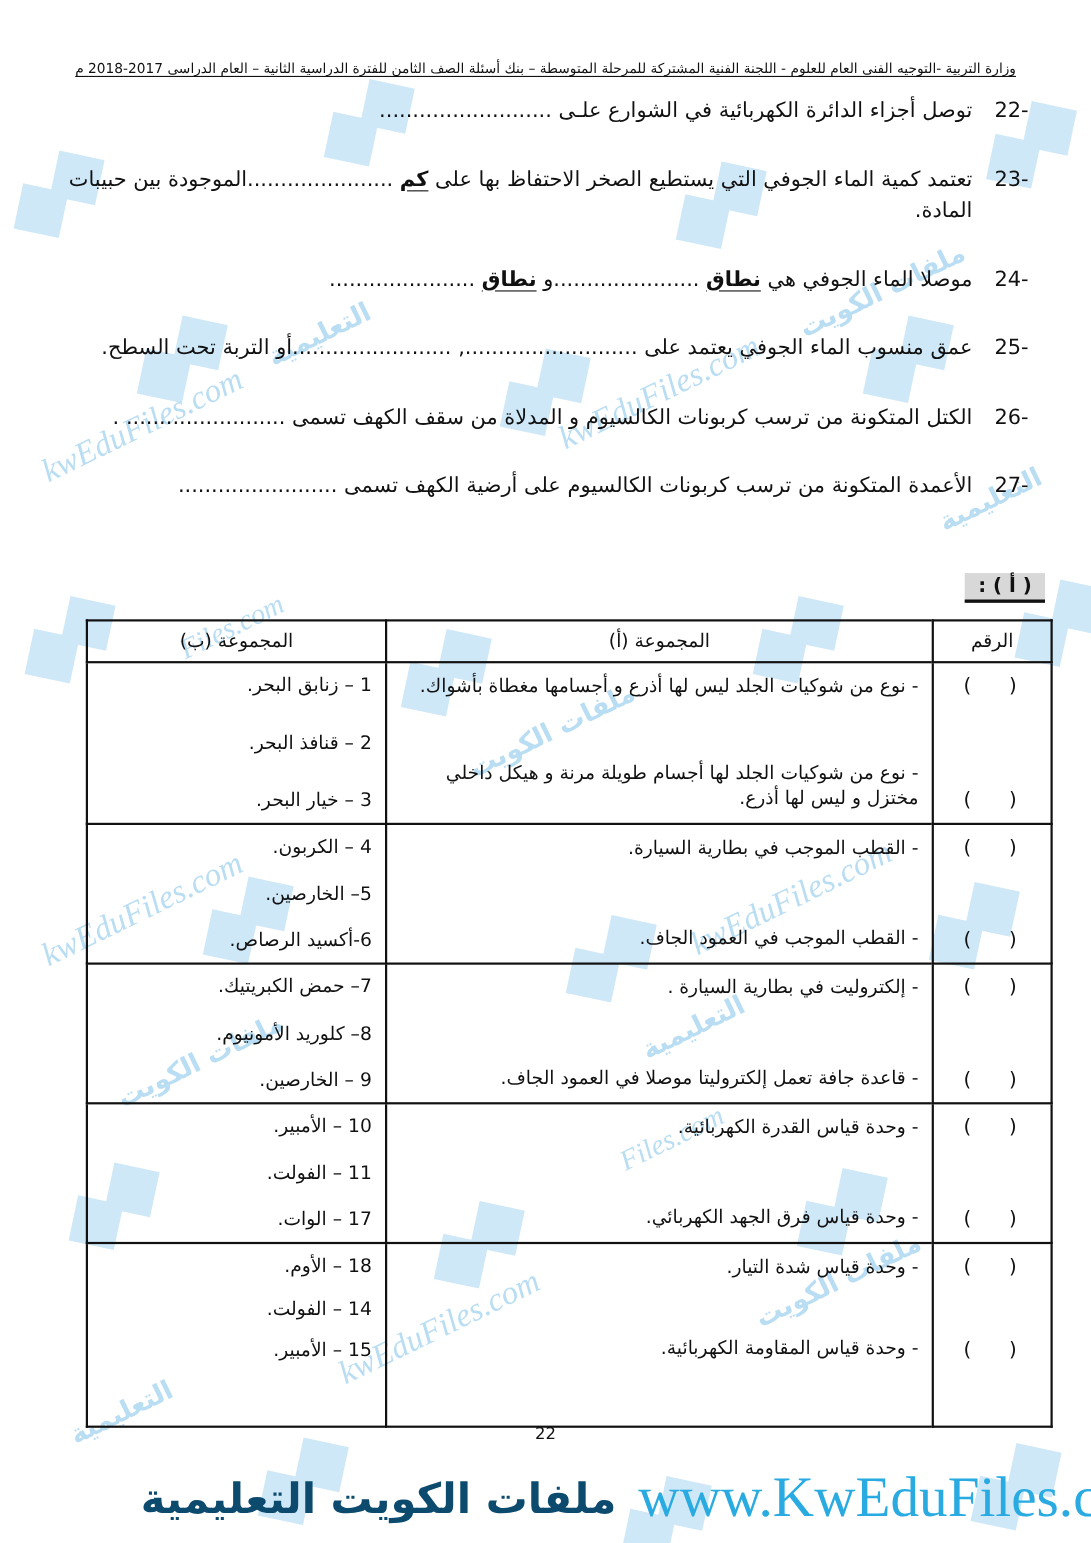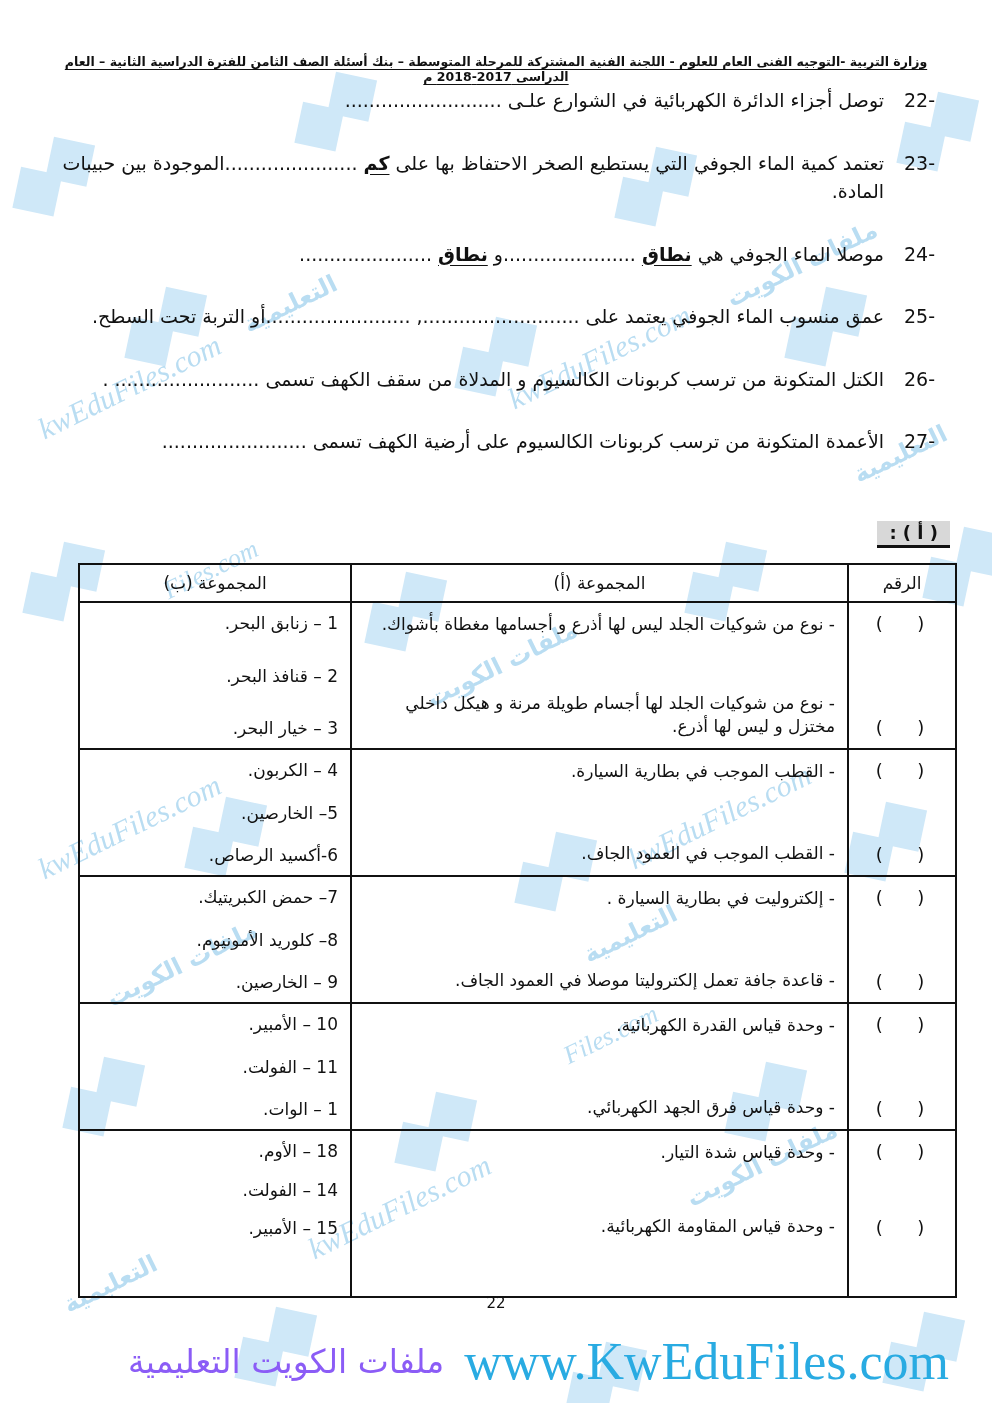--- a/index.html
+++ b/index.html
@@ -10,21 +10,21 @@
   .wm-cross{position:absolute;width:92px;height:92px;transform:rotate(12deg);}
   .wm-cross i{position:absolute;display:block;width:42px;height:42px;background:#cfe8f8;}
   .wm-cross i.sq1{left:26px;top:0;}
   .wm-cross i.sq2{left:0;top:36px;}
   .wm-text{position:absolute;transform:rotate(-26deg);color:#b9ddf2;font-weight:bold;white-space:nowrap;}
   .wm-lat{font-family:"Liberation Serif",serif;font-style:italic;font-weight:normal;}
   .wm-ar{direction:rtl;}
   
   .content{position:absolute;inset:0;z-index:2;}
   .doc-header{position:absolute;top:54px;right:38px;left:38px;direction:rtl;text-align:center;
-              font-size:12.5px;font-weight:bold;text-decoration:underline;text-underline-offset:3px;}
+              font-size:12.5px;font-weight:normal;text-decoration:underline;text-underline-offset:3px;}
   .questions{position:absolute;top:86px;right:42px;left:42px;direction:rtl;}
   .q-line{display:flex;direction:rtl;font-size:19px;line-height:1.5;margin-bottom:34px;}
   .q-num{direction:ltr;unicode-bidi:bidi-override;min-width:46px;text-align:left;margin-left:20px;flex:0 0 auto;}
   .q-text{flex:1;text-align:right;}
   .q-text .u{font-weight:bold;text-decoration:underline;text-underline-offset:4px;}
   .q5-title{position:absolute;top:477px;right:40px;left:38px;background:#d8d8d8;
             border:1px solid #8a8a8a;border-bottom:2px solid #333;
             direction:rtl;text-align:right;font-weight:bold;font-size:15.5px;
             padding:5px 6px;white-space:nowrap;overflow:hidden;}
   .q5-sub{position:absolute;top:521px;right:42px;display:inline-block;background:#d8d8d8;
@@ -41,21 +41,21 @@
   tr.r1 .cell-inner{height:125px;}
   tr.r2 .cell-inner{height:125px;}
   tr.r3 .cell-inner{height:125px;border-radius:15px;}
   tr.r4 .cell-inner{height:165px;padding-bottom:58px;}
   .paren{direction:ltr;text-align:center;white-space:pre;font-size:18px;}
   .stmt{text-align:right;line-height:1.35;}
   .opt{text-align:right;}
   
   .page-num{position:absolute;top:1294px;left:0;right:0;text-align:center;font-size:15px;}
   .brand-row{position:absolute;top:1332px;left:128px;width:1000px;display:flex;align-items:center;gap:20px;}
-  .brand-ar{color:#8b5cf6;font-size:33px;font-weight:normal;direction:rtl;white-space:nowrap;}
+  .brand-ar{color:#0c4a6e;font-size:38px;font-weight:bold;direction:rtl;white-space:nowrap;}
   .brand-url{color:#29abe2;font-size:52px;font-family:"Liberation Serif",serif;white-space:nowrap;}
 </style>
 </head>
 <body>
 
 <div class="page">
   <div class="watermarks" id="wm">
       <div class="wm-cross" style="left: 300px; top: 75px;">
         <i class="sq1"></i>
         <i class="sq2"></i>
@@ -272,21 +272,21 @@
             <td class="cell-a">
               <div class="cell-inner">
                 <div class="stmt">- وحدة قياس القدرة الكهربائية.</div>
                 <div class="stmt">- وحدة قياس فرق الجهد الكهربائي.</div>
               </div>
             </td>
             <td class="cell-b">
               <div class="cell-inner">
                 <div class="opt">10 – الأمبير.</div>
                 <div class="opt">11 – الفولت.</div>
-                <div class="opt">1 – الوات.</div>
+                <div class="opt">17 – الوات.</div>
               </div>
             </td>
           </tr>
           <tr class="r4">
             <td class="cell-num">
               <div class="cell-inner">
                 <div class="paren">(      )</div>
                 <div class="paren">(      )</div>
               </div>
             </td>

